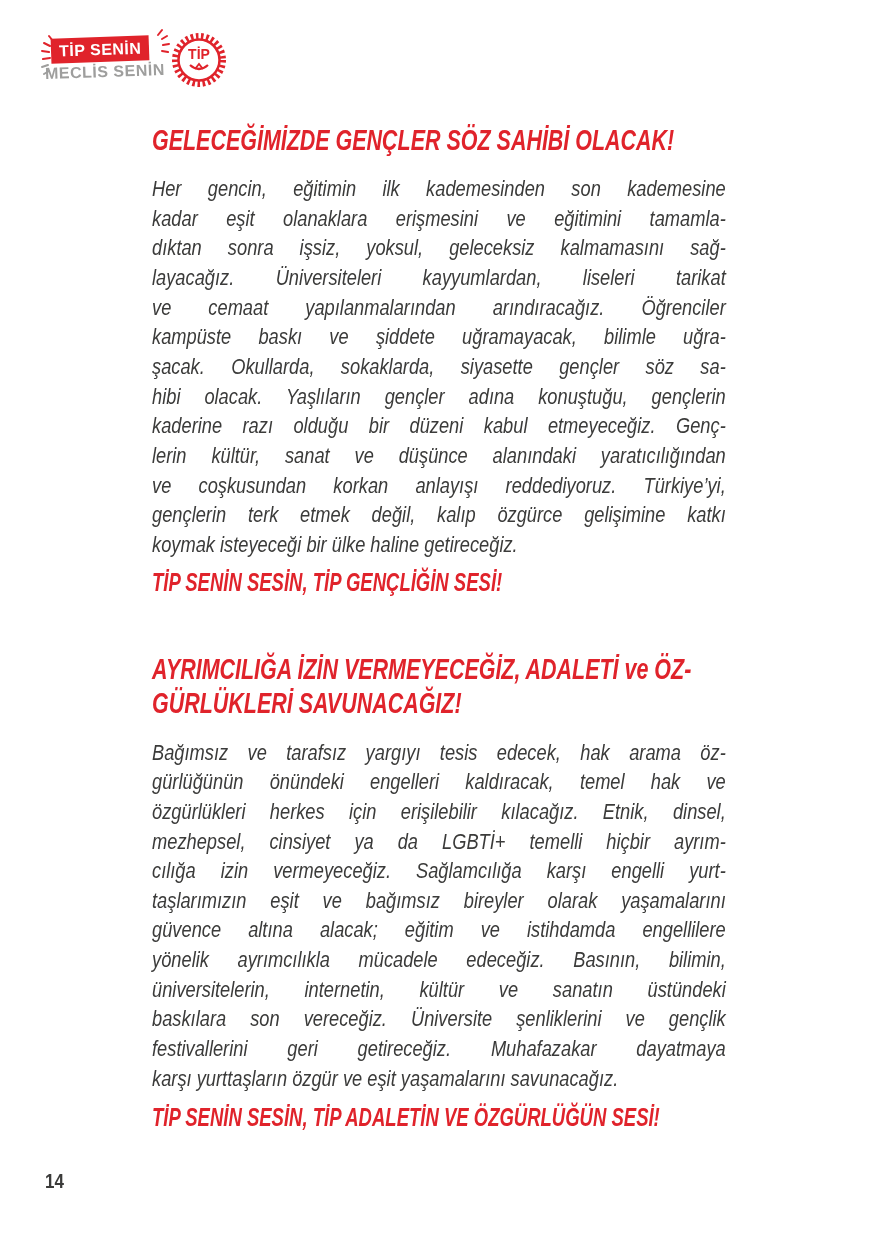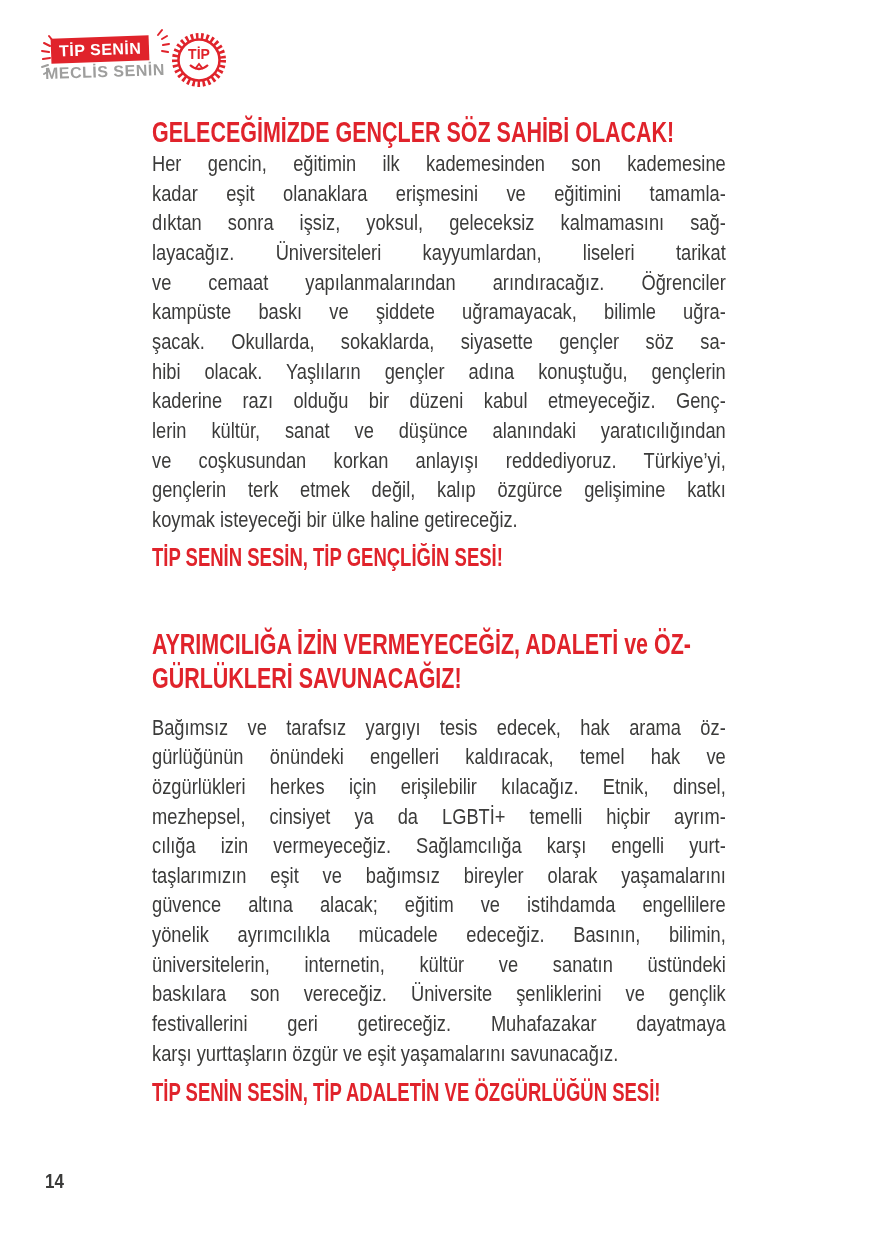--- a/index.html
+++ b/index.html
@@ -40,22 +40,23 @@
     font-size: 16px;
     letter-spacing: 0.5px;
     transform: rotate(-2deg);
     white-space: nowrap;
   }
   .logo-emblem { position: absolute; left: 132px; top: 5px; }
 
   
   .content {
     position: absolute;
-    left: 152px; top: 8px;
+    left: 152px; top: 16px;
     width: 675px;
+    font-style: italic;
   }
   .red-heading { margin-top: 0; }
   .red-heading .line {
     color: #e0232b;
     font-weight: bold;
     font-size: 29px;
     line-height: 34px;
     transform: scaleX(0.74);
     transform-origin: 0 50%;
     white-space: nowrap;
@@ -79,21 +80,21 @@
     color: #e0232b;
     font-weight: bold;
     font-size: 25px;
     line-height: 28px;
     transform: scaleX(0.74);
     transform-origin: 0 50%;
     white-space: nowrap;
   }
 
   .mt-h1   { margin-top: 107px; }
-  .mt-p1   { margin-top: 1px; }
+  .mt-p1   { margin-top: 18px; }
   .mt-tag1 { margin-top: 7px;  }
   .mt-h2   { margin-top: 56px; }
   .mt-p2   { margin-top: 19px;  }
   .mt-tag2 { margin-top: 9px;  }
 
   
   .page-number {
     position: absolute;
     left: 45px; top: 1170px;
     color: #3b3b3a;

